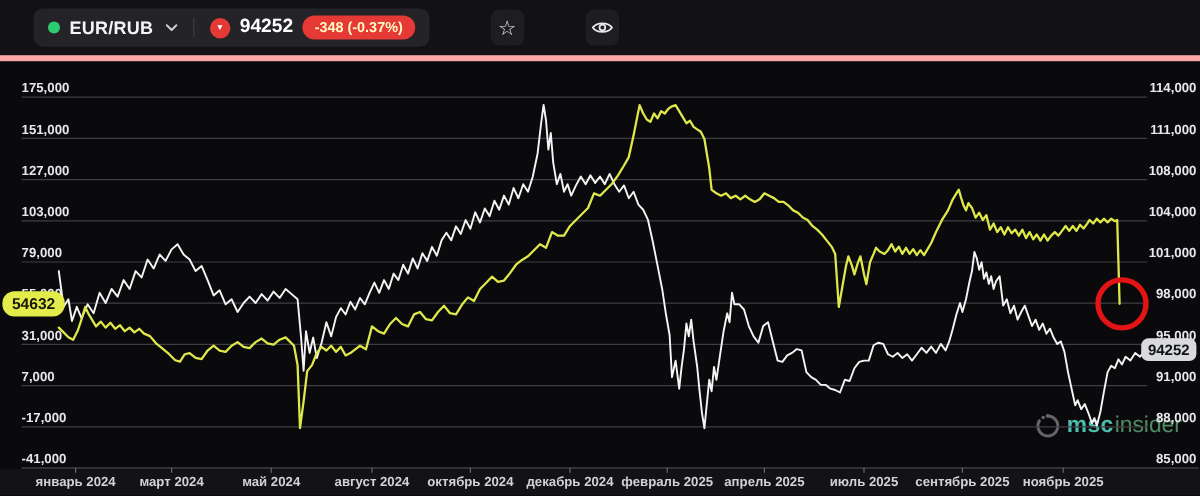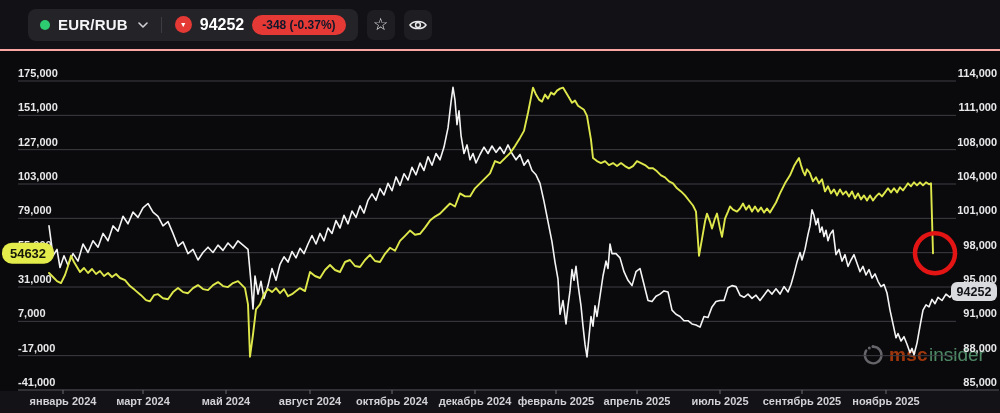--- a/index.html
+++ b/index.html
@@ -1,37 +1,37 @@
 <!DOCTYPE html>
 <html><head>
 <meta charset="utf-8">
 <style>
   html,body{margin:0;padding:0;background:#0a0a0d;width:1000px;height:413px;overflow:hidden;
     font-family:"Liberation Sans","DejaVu Sans",sans-serif;}
   .app{position:relative;width:1000px;height:413px;background:#0a0a0d;}
   
   .topbar{position:absolute;left:0;top:0;width:1000px;height:51px;background:#121216;
-    border-bottom:2px solid #fca5a5;display:flex;align-items:center;padding-left:28px;box-sizing:border-box;z-index:30;}
+    border-bottom:5px solid #fca5a5;display:flex;align-items:center;padding-left:28px;box-sizing:border-box;z-index:30;gap:42px;}
   .pill{height:32px;background:#232328;border-radius:8px;display:flex;align-items:center;
     padding:0 12px;gap:8px;cursor:pointer;}
   .dot{width:10px;height:10px;border-radius:50%;}
   .sym{color:#f5f5f7;font-weight:700;font-size:15px;letter-spacing:.2px;}
   .chev{margin-left:2px;display:flex;align-items:center;}
   .vdiv{width:1px;height:16px;background:#3c3c42;margin:0 5px;}
   .downcirc{width:17px;height:17px;border-radius:50%;display:flex;align-items:center;justify-content:center;}
   .downcirc span{color:#fff;font-size:7px;line-height:1;}
   .price{color:#fff;font-weight:700;font-size:16px;}
-  .chgbadge{border-radius:999px;padding:3px 10px;color:#0f172a;font-weight:700;font-size:12px;}
+  .chgbadge{border-radius:999px;padding:3px 10px;color:#fef9c3;font-weight:700;font-size:12px;}
   .sqbtn{width:28px;height:30px;border-radius:7px;background:#1d1d22;margin-left:9px;border:none;
     display:flex;align-items:center;justify-content:center;cursor:pointer;padding:0;}
   .starglyph{color:#eee;font-size:17px;line-height:1;}
   
   .xstrip{position:absolute;left:0;top:391px;width:1000px;height:22px;background:#131317;z-index:1;}
   .watermark{position:absolute;left:862px;top:344px;display:flex;align-items:center;gap:5px;z-index:2;}
-  .wm-bold{color:#c2410c;opacity:.8;font-weight:700;font-size:19px;letter-spacing:.3px;}
+  .wm-bold{color:#5eead4;opacity:.8;font-weight:700;font-size:19px;letter-spacing:.3px;}
   .wm-light{color:#86efac;opacity:.55;font-weight:400;font-size:19px;margin-left:-4px;}
   svg.plot{position:absolute;left:0;top:0;z-index:10;}
   text.axl{font-family:"Liberation Sans","DejaVu Sans",sans-serif;font-size:11px;font-weight:700;fill:#e8e8ea;}
   text.axr{font-family:"Liberation Sans","DejaVu Sans",sans-serif;font-size:11px;font-weight:700;fill:#e8e8ea;}
   text.axm{font-family:"Liberation Sans","DejaVu Sans",sans-serif;font-size:11px;font-weight:700;fill:#d2d2d6;}
   text.bdg{font-family:"Liberation Sans","DejaVu Sans",sans-serif;font-weight:700;}
 </style>
 </head>
 <body>
 

